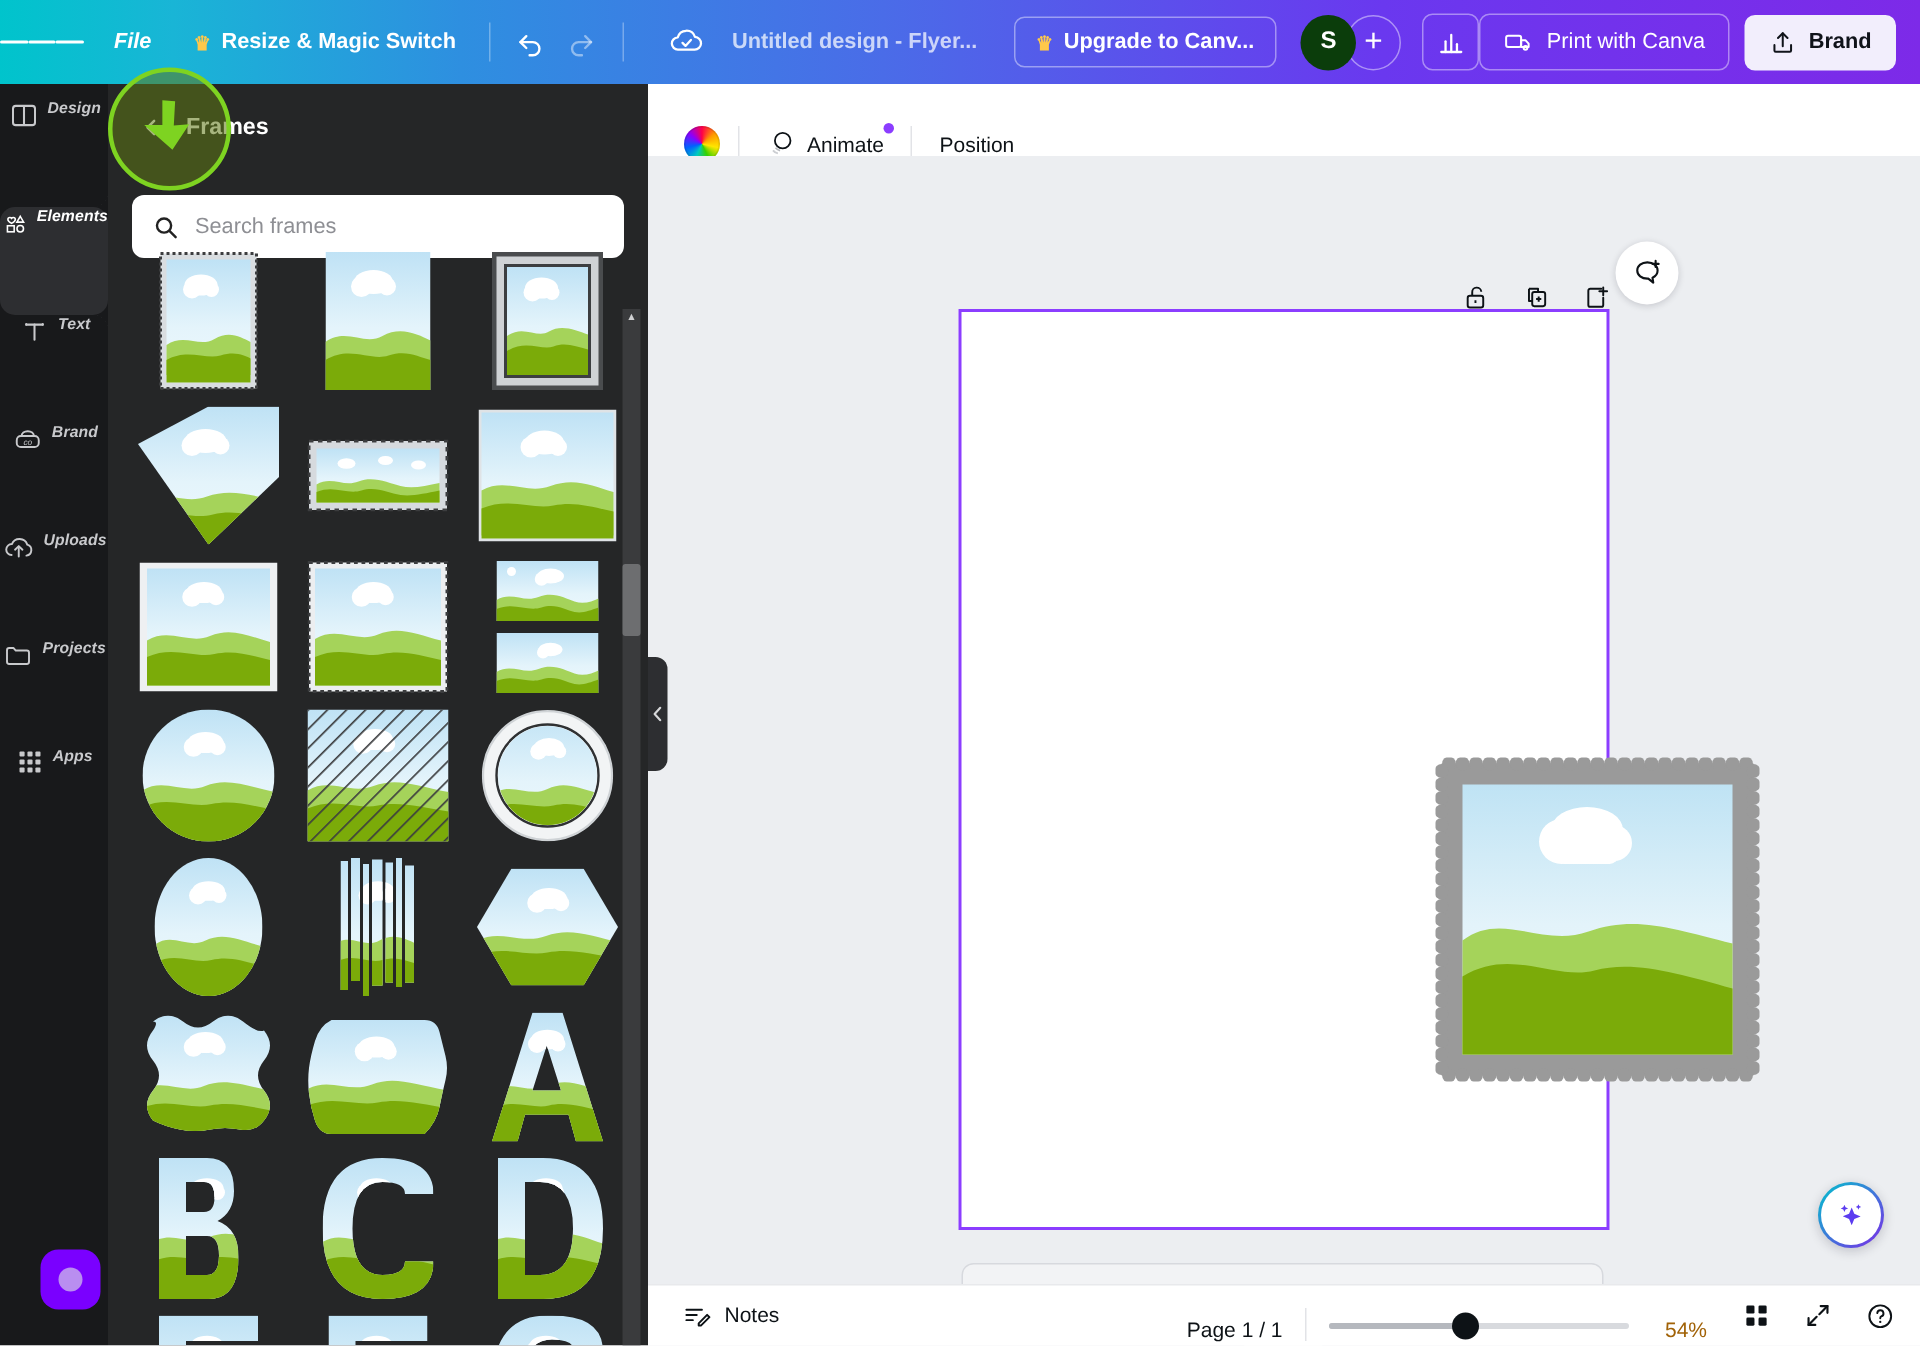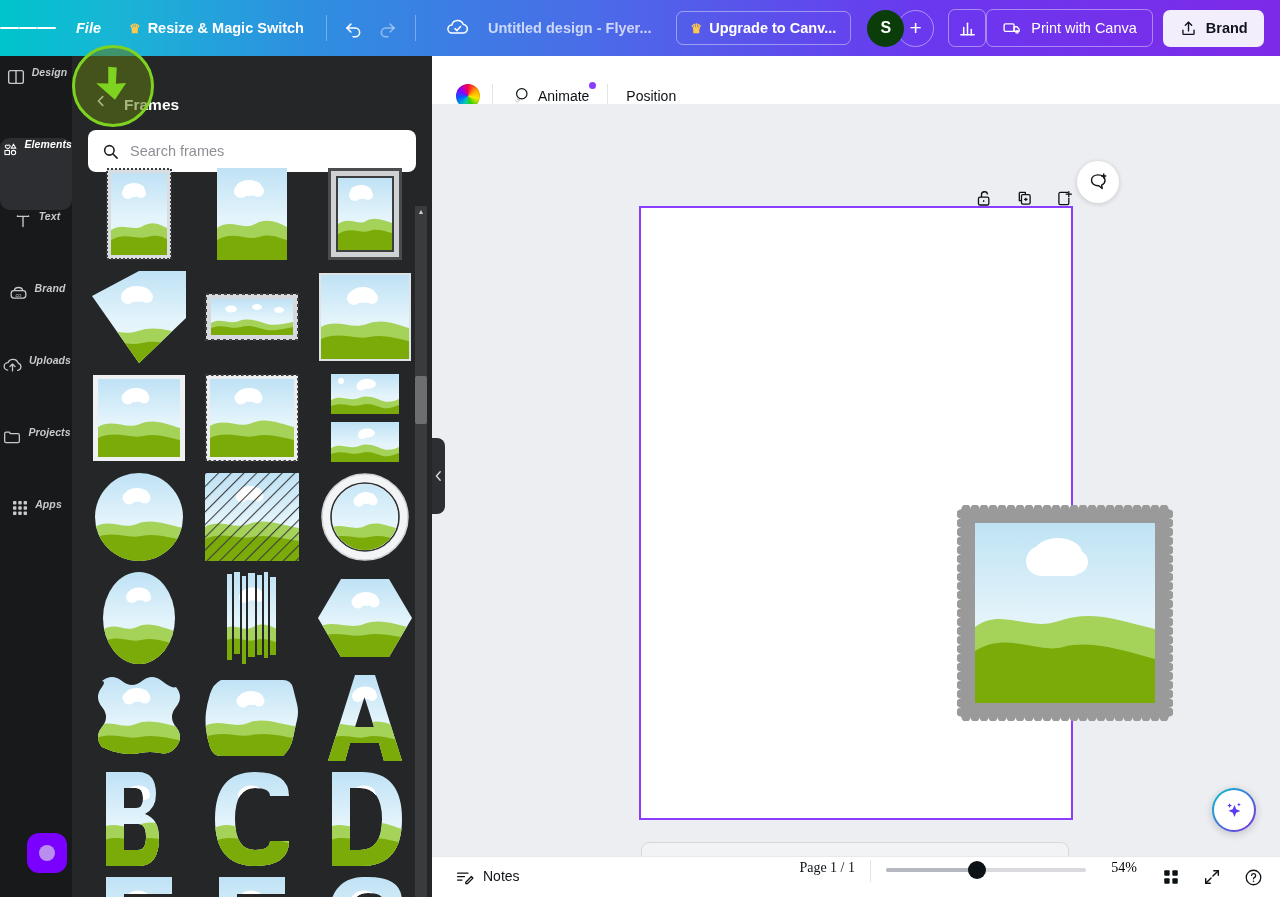--- a/index.html
+++ b/index.html
@@ -79,21 +79,21 @@
     content:""; position:absolute; right:0; width:10px; height:10px; background:#2d2e31;
   }
   .rail-item.active::before { top:-10px; border-bottom-right-radius:10px; background:radial-gradient(circle at 0 0, transparent 10px, #2d2e31 10px); }
   .rail-item.active::after  { bottom:-10px; border-top-right-radius:10px; background:radial-gradient(circle at 0 100%, transparent 10px, #2d2e31 10px); }
 
   
   .panel {
     position:absolute; left:72px; top:56px; width:360px; height:841px;
     background:#252627; z-index:25; overflow:hidden;
   }
-  .panel-head { height:58px; display:flex; align-items:flex-end; padding:0 16px; gap:10px; }
+  .panel-head { height:58px; display:flex; align-items:center; padding:0 16px; gap:10px; }
   .panel-back { width:26px; height:26px; display:flex; align-items:center; justify-content:center; cursor:pointer; }
   .panel-title { color:#fff; font-size:15.5px; font-weight:700; }
   .search-wrap { padding:16px 16px 12px; }
   .searchbox {
     height:42px; background:#fff; border-radius:8px; display:flex; align-items:center;
     padding:0 14px; gap:11px; cursor:text;
   }
   .search-ph { color:#8e8f94; font-size:14.5px; }
   .grid-scroll {
     position:absolute; left:0; top:112px; width:360px; height:729px; overflow:hidden; padding:0 16px;
@@ -185,28 +185,28 @@
     border:2px solid transparent; z-index:20;
   }
 
   
   .bottombar {
     position:absolute; left:432px; top:856px; width:848px; height:41px; background:#fff;
     border-top:1px solid #e8e9ec; display:flex; align-items:center; z-index:15;
   }
   .notes-btn { display:flex; align-items:flex-start; gap:9px; padding:6px 10px; margin-left:13px;
     border-radius:6px; font-size:14px; color:#0d1216; cursor:pointer; }
-  .bb-right { margin-left:auto; display:flex; align-items:flex-start; gap:1px; padding-right:10px;font-family:Liberation Serif, serif; }
+  .bb-right { margin-left:auto; display:flex; align-items:flex-end; gap:1px; padding-right:10px; }
   .page-count { font-size:14px; color:#0d1216; padding:0 14px; white-space:nowrap; }
   .bb-div { width:1px; height:22px; background:#e2e3e7; }
   .slider { width:200px; height:20px; margin:0 14px; display:flex; align-items:center; position:relative; cursor:pointer; }
   .slider-track { width:100%; height:4px; background:#d8dade; border-radius:2px; }
   .slider-fill { position:absolute; left:0; width:45%; height:4px; background:#b5b8be; border-radius:2px; }
   .slider-knob { position:absolute; left:41%; width:18px; height:18px; border-radius:50%; background:#0d1216; }
-  .zoomval { font-size:14px; color:#000000; width:46px; text-align:center; }
+  .zoomval { font-size:14px; color:#a16207; width:46px; text-align:center; }
   .bb-ico { width:34px; height:34px; display:flex; align-items:center; justify-content:center; border-radius:6px; cursor:pointer; margin-left:6px; }
 
   
   .rec {
     position:absolute; left:27px; top:833px; width:40px; height:40px; border-radius:12px;
     background:#7a00ff; display:flex; align-items:center; justify-content:center; z-index:50; cursor:pointer;
   }
   .rec-dot { width:16px; height:16px; border-radius:50%; background:#b98ef0; }
 </style>
 </head>

